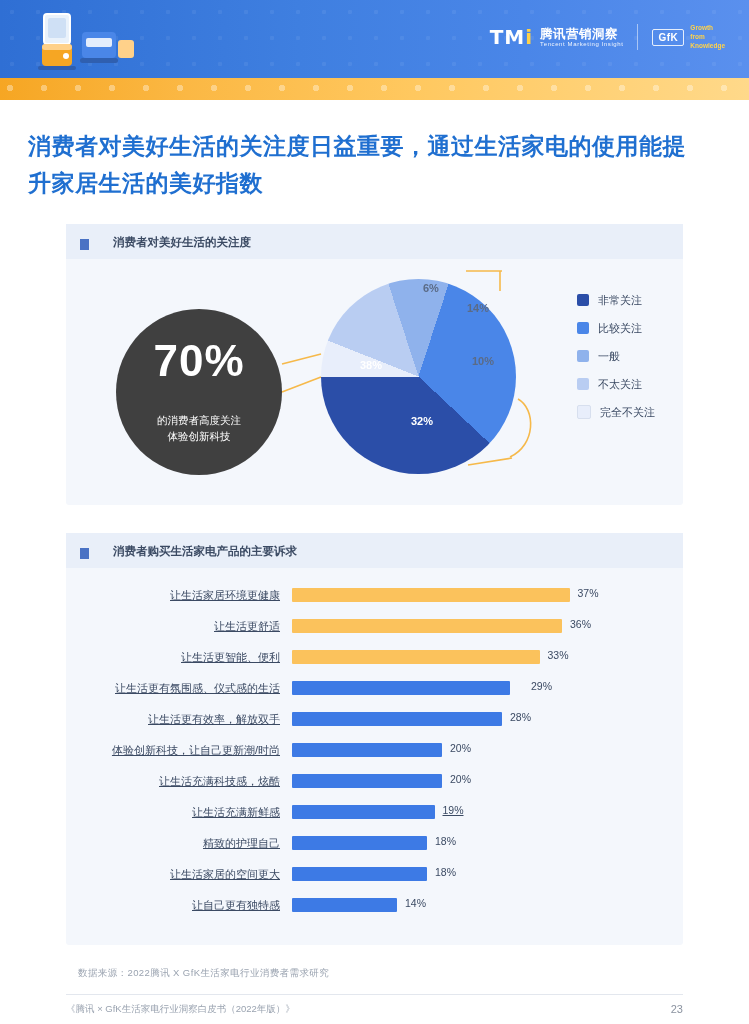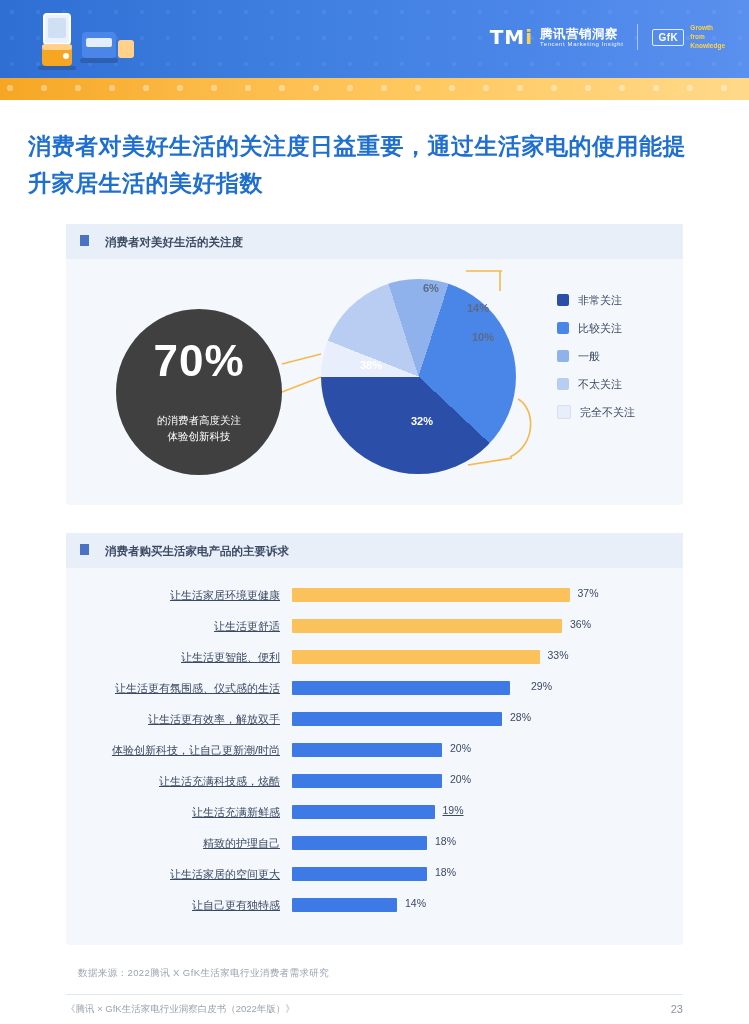--- a/index.html
+++ b/index.html
@@ -70,21 +70,21 @@
   }
 
   
   .panel{
     margin:22px 66px 0 66px;
     background:#f4f7fc;
     border-radius:3px;
     padding:0 0 14px 0;
   }
   .panel-head{
-    display:flex;align-items:flex-start;gap:16px;
+    display:flex;align-items:flex-end;gap:24px;
     padding:11px 14px 9px 14px;
     background:#e9eff9;
   }
   .panel-head .bar{width:9px;height:11px;background:#4a72c4;display:inline-block;}
   .panel-head .txt{font-size:11.5px;color:#3b4a63;font-weight:bold;}
 
   
   .pie-wrap{position:relative;height:232px;}
   .donut-badge{
     position:absolute;left:50px;top:50px;
@@ -107,21 +107,21 @@
       #4a86e8 108deg 223.2deg,
       #2b4ea8 223.2deg 360deg
     );
   }
   .pie-label{
     position:absolute;font-size:11px;font-weight:bold;color:#fff;
   }
   .pie-label.dark{color:#5b6b86;}
 
   .legend{
-    position:absolute;right:48px;top:34px;
+    position:absolute;right:28px;top:34px;
     display:flex;flex-direction:column;gap:13px;
   }
   .legend-row{display:flex;align-items:center;gap:9px;}
   .legend-sw{width:12px;height:12px;border-radius:2px;}
   .legend-tx{font-size:11px;color:#3b4a63;}
 
   
   .bars{padding:16px 18px 6px 18px;}
   .bar-row{display:flex;align-items:center;height:23px;margin-bottom:8px;}
   .bar-lab{
@@ -216,21 +216,21 @@
       <div class="big">70%</div>
       <div class="sub">
         <div>的消费者高度关注</div>
         <div>体验创新科技</div>
       </div>
     </div>
 
     <div class="pie"></div>
     <div class="pie-label" style="left:294px;top:100px;">38%</div>
     <div class="pie-label" style="left:345px;top:156px;">32%</div>
-    <div class="pie-label dark" style="left:406px;top:72px;">10%</div>
+    <div class="pie-label dark" style="left:406px;top:96px;">10%</div>
     <div class="pie-label dark" style="left:401px;top:43px;">14%</div>
     <div class="pie-label dark" style="left:357px;top:23px;">6%</div>
 
     <div class="legend">
       <div class="legend-row">
         <span class="legend-sw" style="background:#2b4ea8"></span>
         <span class="legend-tx">非常关注</span>
       </div>
       <div class="legend-row">
         <span class="legend-sw" style="background:#4a86e8"></span>

